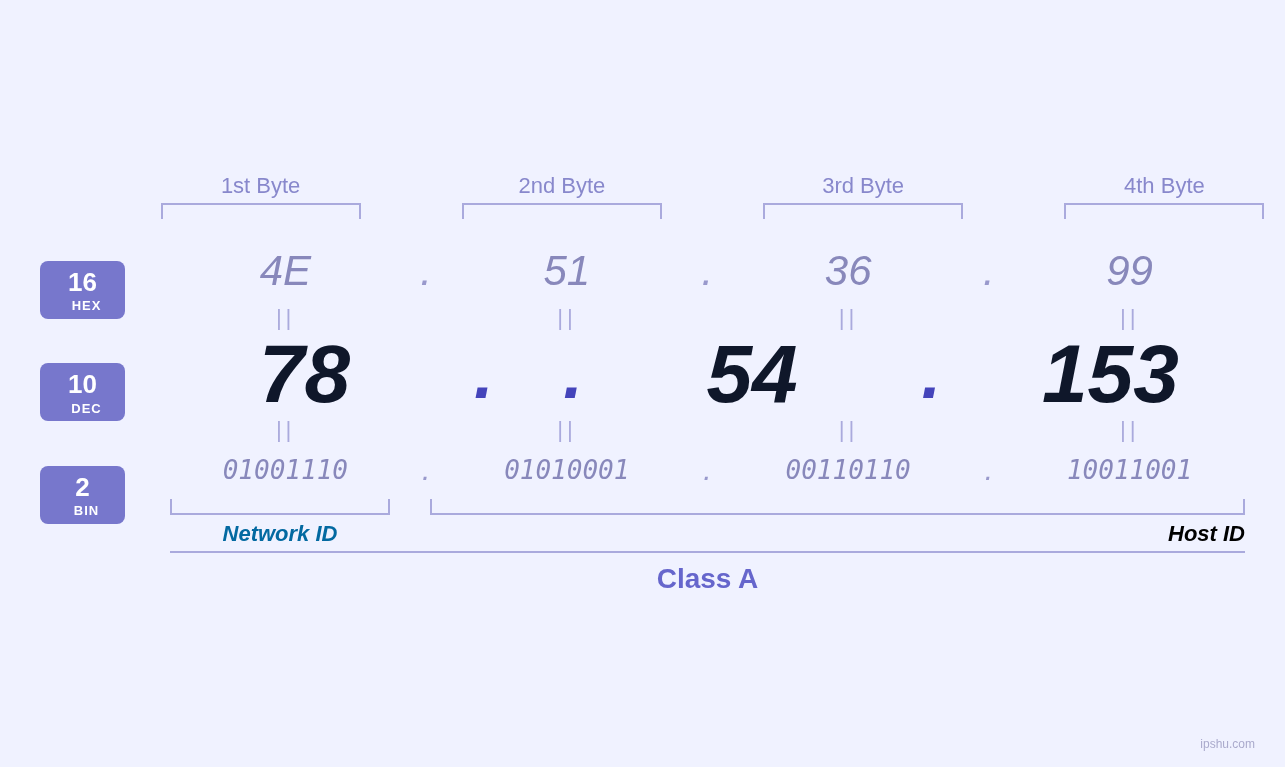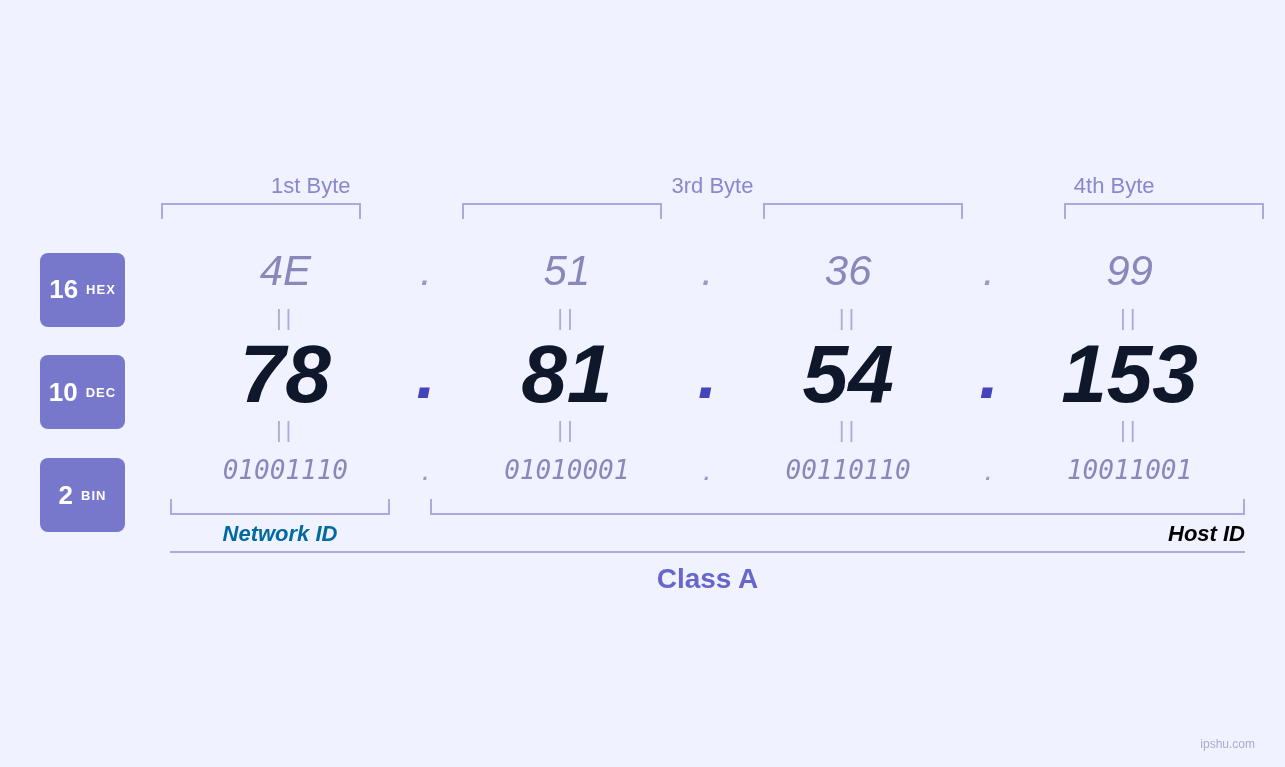--- a/index.html
+++ b/index.html
@@ -74,23 +74,23 @@
       justify-content: space-around;
       width: 130px;
       padding-right: 20px;
     }
 
     .base-badge {
       background: #7777cc;
       color: white;
       border-radius: 8px;
       width: 85px;
-      height: 74px;
-      display: flex;
-      flex-direction: row;
+      height: 58px;
+      display: flex;
+      flex-direction: column;
       align-items: center;
       justify-content: center;
       font-weight: bold;
     }
 
     .base-badge .base-num {
       font-size: 26px;
       line-height: 1.2;
     }
 
@@ -189,20 +189,21 @@
       font-size: 12px;
     }
   </style>
 </head>
 <body>
 
 <div class="container">
 
   <div class="byte-headers">
     <div class="byte-header">1st Byte</div>
+    <div class="byte-header">2nd Byte</div>
     <div class="byte-header">3rd Byte</div>
     <div class="byte-header">4th Byte</div>
   </div>
 
   <div class="top-brackets">
     <div class="bracket-top"></div>
     <div class="bracket-top"></div>
     <div class="bracket-top"></div>
     <div class="bracket-top"></div>
   </div>
@@ -260,23 +261,20 @@
         <div class="equals-cell">||</div>
       </div>
 
       <div class="value-row" style="padding: 0;">
         <div class="value-cell">
           <span class="dec-value">78</span>
         </div>
         <div class="dot-cell">
           <span class="dec-dot">.</span>
         </div>
-        <div class="value-cell">
-          <span class="dec-value">81</span>
-        </div>
         <div class="dot-cell">
           <span class="dec-dot">.</span>
         </div>
         <div class="value-cell">
           <span class="dec-value">54</span>
         </div>
         <div class="dot-cell">
           <span class="dec-dot">.</span>
         </div>
         <div class="value-cell">

